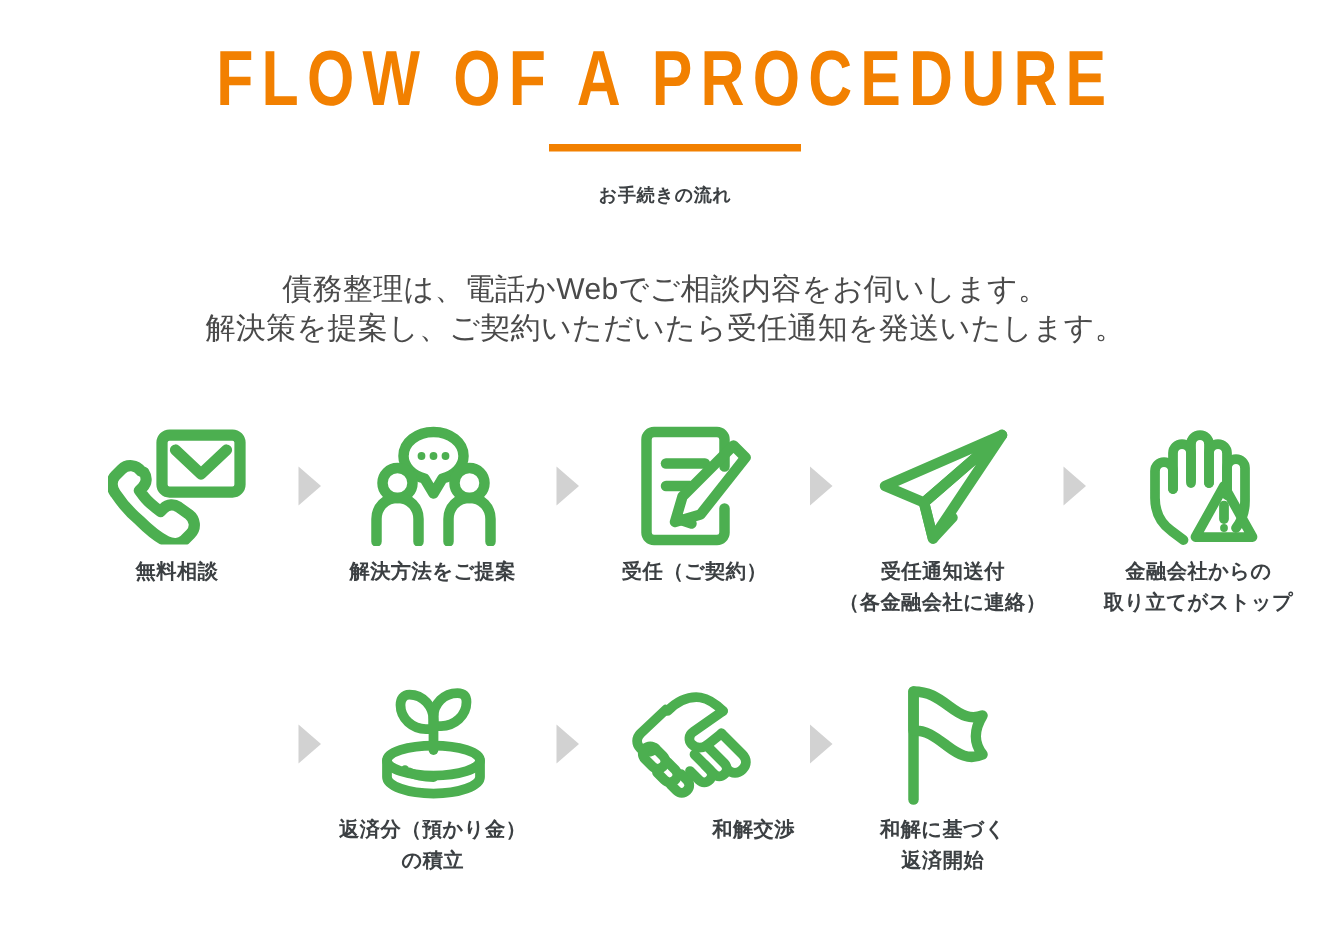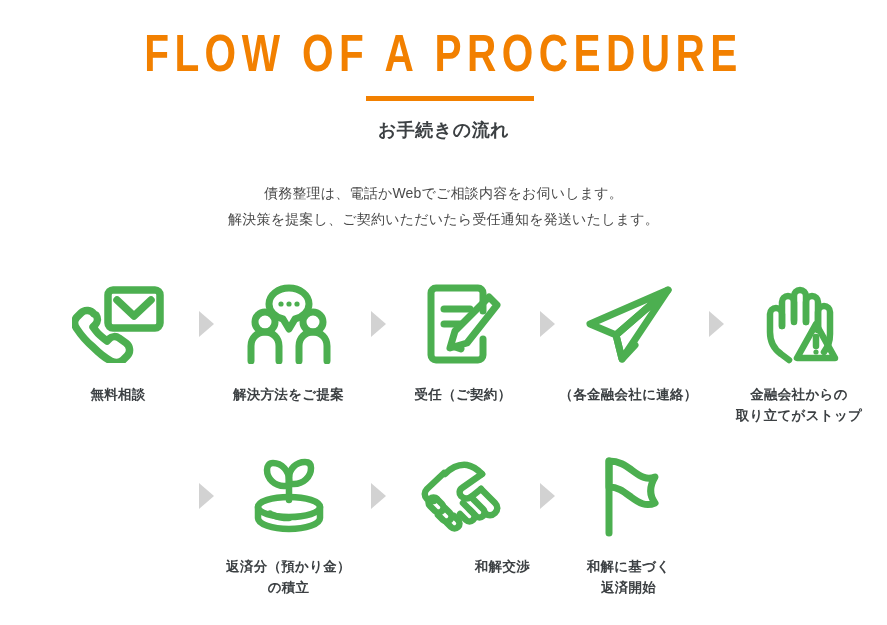--- a/index.html
+++ b/index.html
@@ -27,46 +27,45 @@
     transform-origin:center top;
     white-space:nowrap;
   }
   .title-rule{
     position:absolute;left:366px;top:96px;
     width:168px;height:5px;background:#f28000;
   }
   .subtitle{
     position:absolute;left:0;top:116px;width:887px;
     text-align:center;
-    font-size:18px;font-weight:700;line-height:28px;
+    font-size:12px;font-weight:700;line-height:28px;
     color:#3c4043;letter-spacing:.5px;
   }
   .lead{
     position:absolute;left:0;top:180px;width:887px;
     text-align:center;
-    font-size:14px;line-height:26px;color:#4a4a4a;
+    font-size:20px;line-height:26px;color:#4a4a4a;
     letter-spacing:.2px;
   }
   .lead div{white-space:nowrap;}
 
   
   .row{position:absolute;left:0;width:887px;}
   .row1{top:278px;}
   .row2{top:450px;}
 
   .step{
     position:absolute;top:0;
     text-align:center;
   }
   .step .icon{
     height:92px;
     display:flex;align-items:center;justify-content:center;
   }
   .step .label{
-    margin-top:14px;
     font-size:13.5px;
     font-weight:700;
     line-height:21px;
     color:#3c4043;
     letter-spacing:.3px;
     white-space:nowrap;
   }
   .step .label span{display:block;}
 
   .arrow{
@@ -152,20 +151,21 @@
       <div class="icon">
         <svg width="94" height="80" viewBox="0 0 94 80">
           <g fill="none" stroke="#4caf50" stroke-width="7" stroke-linecap="round" stroke-linejoin="round">
             <path d="M86 6L8 40l26 11z"></path>
             <path d="M86 6L34 51l6 24z"></path>
             <path d="M34 51l6 24 13-14"></path>
           </g>
         </svg>
       </div>
       <div class="label">
+        <span>受任通知送付</span>
         <span>（各金融会社に連絡）</span>
       </div>
     </div>
     <div class="arrow" style="left:709px;top:33px;"></div>
 
     <div class="step" style="left:725px;width:148px;">
       <div class="icon">
         <svg width="92" height="84" viewBox="0 0 92 84">
           <g fill="none" stroke="#4caf50" stroke-width="6.5" stroke-linecap="round" stroke-linejoin="round">
             <path d="M29 44V20a6 6 0 0 1 12 0v20"></path>

